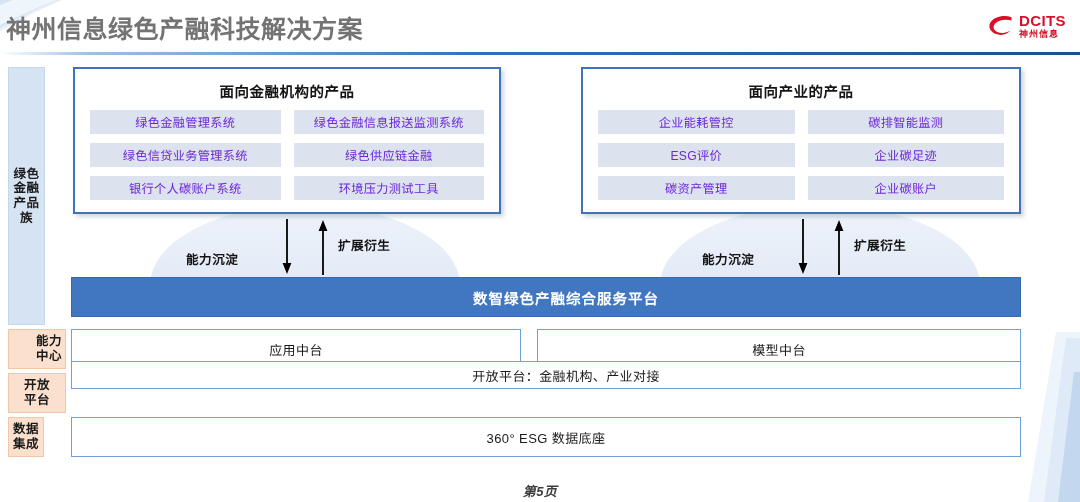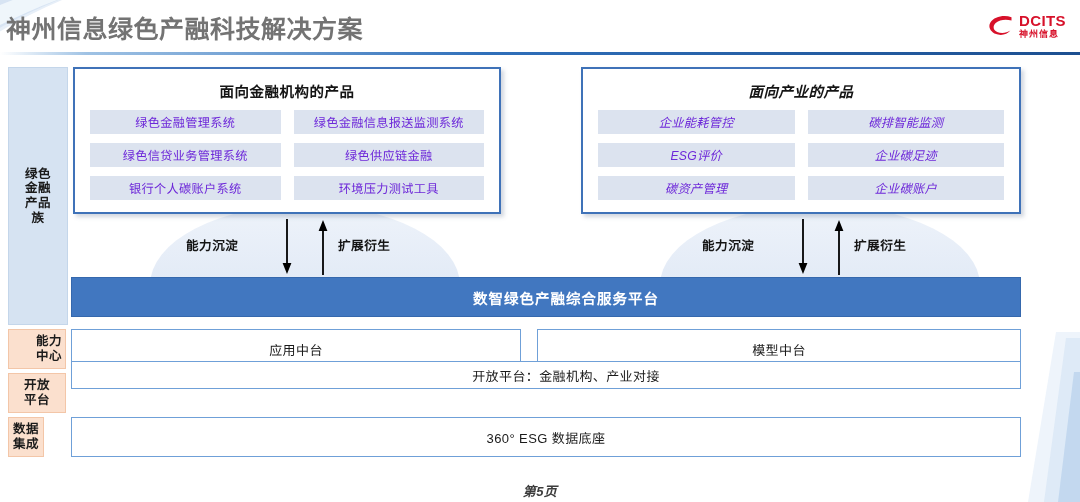--- a/index.html
+++ b/index.html
@@ -115,21 +115,21 @@
     letter-spacing: 0.5px;
   }
   .side-tag-blue {
     background: #d6e3f2;
     border: 1px solid #c4d6ea;
   }
   .side-tag-orange {
     background: #fbe0ce;
     border: 1px solid #f3c6a8;
   }
-  #side-green   { left: 8px;  top: 10px;  width: 60px; height: 258px; }
+  #side-green   { left: 8px;  top: 10px;  width: 37px; height: 258px; }
   #side-ability { left: 8px;  top: 272px; width: 58px; height: 40px; padding-left: 24px; }
   #side-open    { left: 8px;  top: 316px; width: 58px; height: 40px; }
   #side-data    { left: 8px;  top: 360px; width: 36px; height: 40px; }
 
   
   .hill {
     position: absolute;
     top: 148px;
     height: 80px;
     border-radius: 50% 50% 0 0 / 100% 100% 0 0;
@@ -142,21 +142,21 @@
   .panel {
     position: absolute;
     top: 10px;
     height: 147px;
     background: #ffffff;
     border: 2px solid #3f72b8;
     box-shadow: 3px 3px 4px rgba(80,100,130,0.26);
     padding: 8px 15px 10px;
   }
   #panel-fin { left: 73px;  width: 428px; }
-  #panel-ind { left: 581px; width: 440px; font-style: italic; }
+  #panel-ind { left: 581px; width: 440px; }
 
   .panel-title {
     text-align: center;
     font-size: 14.5px;
     font-weight: bold;
     color: #151515;
     letter-spacing: 0.5px;
     margin-top: 3px;
     margin-bottom: 9px;
   }
@@ -189,21 +189,21 @@
 
   .flow-label {
     position: absolute;
     top: 18px;
     font-size: 12.6px;
     font-weight: bold;
     color: #141414;
     letter-spacing: 0.5px;
     white-space: nowrap;
   }
-  .flow-label-down { left: 10px; }
+  .flow-label-down { left: 10px; margin-top: 14px; }
   .flow-label-up   { left: 162px; }
 
   .flow-arrow { position: absolute; top: 2px; width: 14px; height: 56px; }
   .flow-arrow-down { left: 104px; }
   .flow-arrow-up   { left: 140px; }
 
   
   .platform-bar {
     position: absolute;
     left: 71px;

